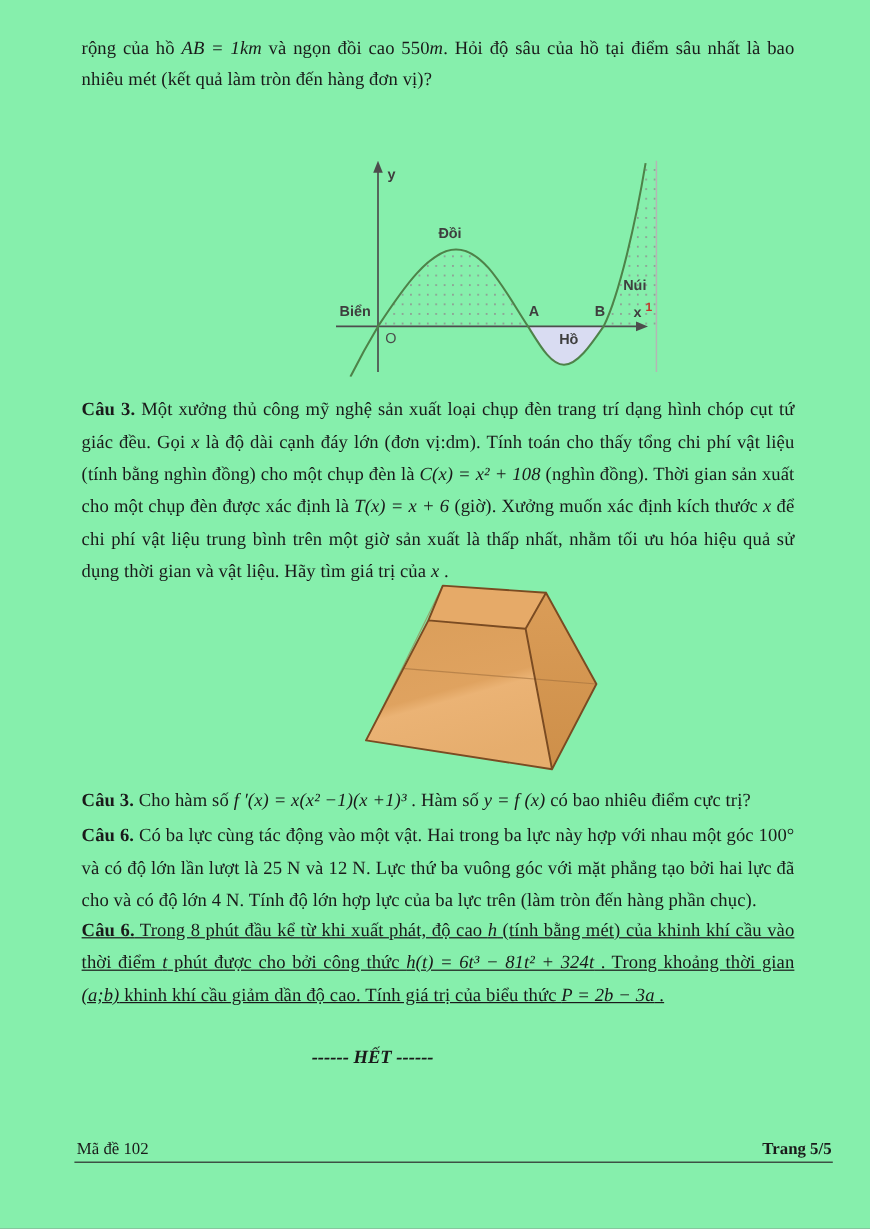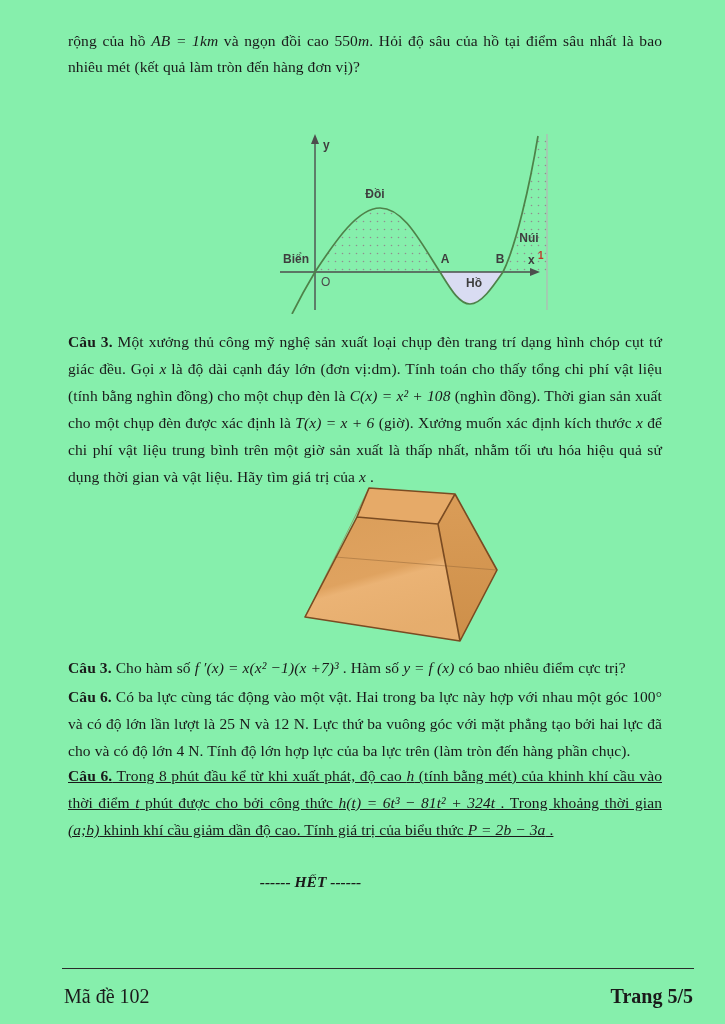--- a/index.html
+++ b/index.html
@@ -20,21 +20,21 @@
   #q4{top:654px;}
   #q5{top:683px;}
   #q6{top:762px;text-decoration:underline;}
   #graph-wrap{position:absolute;left:278px;top:132px;width:272px;height:182px;}
   #pyramid-wrap{position:absolute;left:300px;top:472px;width:210px;height:180px;}
   #end-marker{
     position:absolute;left:0;top:873px;width:621px;text-align:center;
     font-weight:700;font-style:italic;font-size:15.5px;
   }
   #footer-rule{position:absolute;left:62px;top:968px;width:632px;border-top:1.5px solid #2b2b2b;}
-  .footer-text{position:absolute;top:985px;font-size:20px;}
+  .footer-text{position:absolute;top:951px;font-size:14px;}
   #footer-left{left:64px;}
   #footer-right{right:32px;font-weight:bold;}
   .glabel{font:700 12px "Liberation Sans","DejaVu Sans",sans-serif;fill:#3e3e3e;}
   .gsmall{font:400 12px "Liberation Sans","DejaVu Sans",sans-serif;fill:#4a4a4a;}
   .gtick{font:700 10px "Liberation Sans","DejaVu Sans",sans-serif;}
   .axis{stroke:#4d4d4d;stroke-width:1.4;}
   .boundary{stroke:#b5b5b5;stroke-width:1.2;}
   .pyr-edge{fill:none;stroke:#7a4b22;stroke-width:1.6;stroke-linejoin:round;stroke-linecap:round;}
   .pyr-hidden{fill:none;stroke:#9a6b3a;stroke-width:1;opacity:.55;}
 </style>
@@ -101,21 +101,21 @@
       <path d="M 57,45 L 138,52 L 160,169 L 5,145 Z" fill="url(#gradF)" fill-opacity="0.97"></path>
       <path d="M 155,22 L 197,98 L 160,169 L 138,52 Z" fill="url(#gradR)" fill-opacity="0.97"></path>
       <path d="M 69,16 L 155,22 L 138,52 L 57,45 Z" fill-opacity="0.97" fill="#e9a765"></path>
 
       <path class="pyr-hidden" d="M 69,16 L 35,85 M 5,145 L 35,85 M 35,85 L 197,98"></path>
 
       <path class="pyr-edge" d="M 69,16 L 155,22 L 138,52 L 57,45 Z M 57,45 L 5,145 L 160,169 L 138,52 M 155,22 L 197,98 L 160,169"></path>
     </svg>
   </div>
 
-  <div id="q4" class="para"><span class="sg-b">Câu 3.</span><span class="sg-n"> Cho hàm số </span><span class="sg-m">f ′(x) = x(x² −1)(x +7)³</span><span class="sg-n"> . Hàm số </span><span class="sg-m">y = f (x)</span><span class="sg-n"> có bao nhiêu điểm cực trị?</span></div>
+  <div id="q4" class="para"><span class="sg-b">Câu 3.</span><span class="sg-n"> Cho hàm số </span><span class="sg-m">f ′(x) = x(x² −1)(x +1)³</span><span class="sg-n"> . Hàm số </span><span class="sg-m">y = f (x)</span><span class="sg-n"> có bao nhiêu điểm cực trị?</span></div>
   <div id="q5" class="para"><span class="sg-b">Câu 6.</span><span class="sg-n"> Có ba lực cùng tác động vào một vật. Hai trong ba lực này hợp với nhau một góc 100° và có độ lớn lần lượt là 25 N và 12 N. Lực thứ ba vuông góc với mặt phẳng tạo bởi hai lực đã cho và có độ lớn 4 N. Tính độ lớn hợp lực của ba lực trên (làm tròn đến hàng phần chục).</span></div>
   <div id="q6" class="para"><span class="sg-b">Câu 6.</span><span class="sg-n"> Trong 8 phút đầu kể từ khi xuất phát, độ cao </span><span class="sg-m">h</span><span class="sg-n"> (tính bằng mét) của khinh khí cầu vào thời điểm </span><span class="sg-m">t</span><span class="sg-n"> phút được cho bởi công thức </span><span class="sg-m">h(t) = 6t³ − 81t² + 324t</span><span class="sg-n"> . Trong khoảng thời gian </span><span class="sg-m">(a;b)</span><span class="sg-n"> khinh khí cầu giảm dần độ cao. Tính giá trị của biểu thức </span><span class="sg-m">P = 2b − 3a</span><span class="sg-n"> .</span></div>
 
   <div id="end-marker">------ HẾT ------</div>
 
   <div id="footer-rule"></div>
   <div id="footer-left" class="footer-text">Mã đề 102</div>
   <div id="footer-right" class="footer-text">Trang 5/5</div>
 
 </div>

